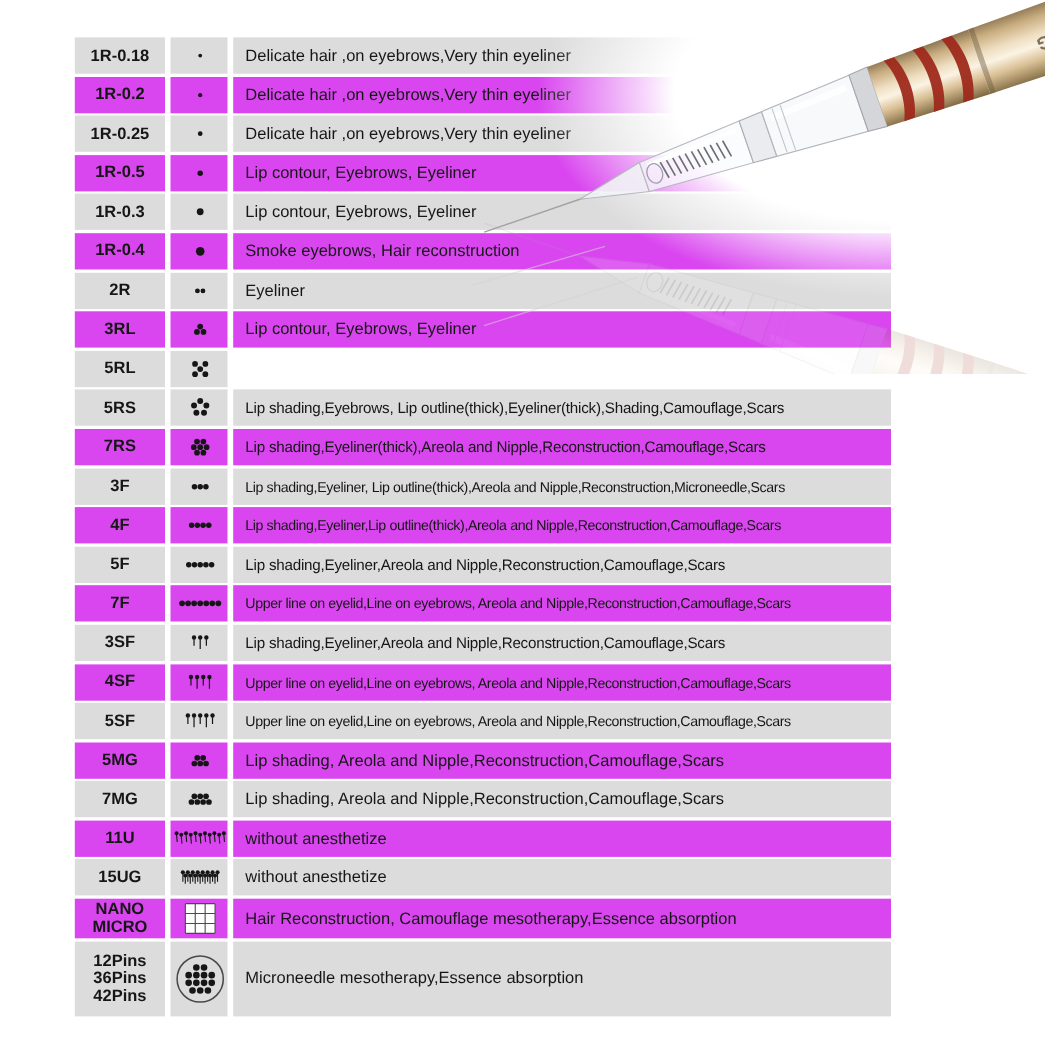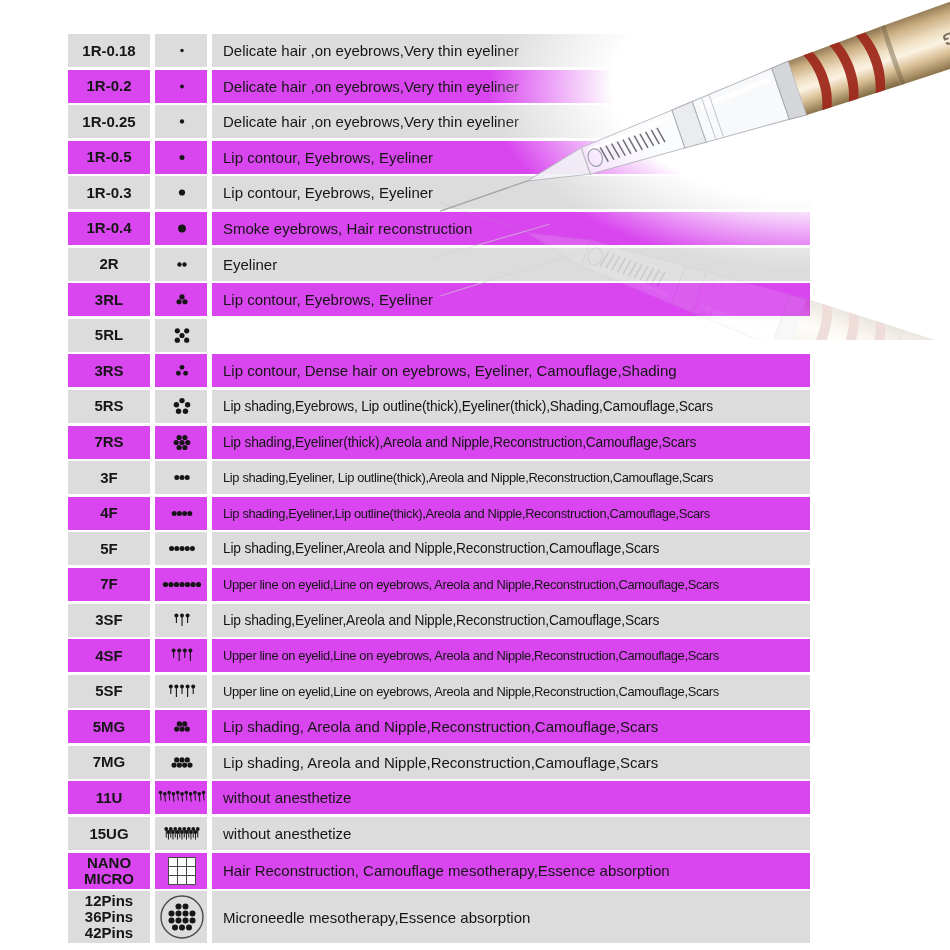--- a/index.html
+++ b/index.html
@@ -8,21 +8,21 @@
     background:#ffffff;
     font-family:"Liberation Sans", sans-serif;
     color:#161616;
   }
   .stage{position:absolute;left:0;top:0;width:950px;height:950px;}
 
   
   .ntable{position:absolute;left:68px;top:34px;width:742px;z-index:1;}
   .row{display:flex;height:33px;margin-bottom:2.6px;}
   .row.tall2{height:36px;}
-  .row.tall3{height:52px;}
+  .row.tall3{height:68px;}
   .cell{display:flex;align-items:center;}
   .c1{width:82px;justify-content:center;font-weight:bold;font-size:15px;
       text-align:center;line-height:16px;flex-direction:column;}
   .c2{width:52px;justify-content:center;}
   .cgap{width:5px;background:#ffffff;}
   .c3{flex:1;padding-left:11px;font-size:15px;white-space:nowrap;overflow:hidden;}
   .c3.mid{font-size:13.8px;letter-spacing:-0.2px;}
   .c3.long{font-size:12.9px;letter-spacing:-0.35px;}
   .shade-dark{background:#dcdcdc;}
   .shade-light{background:#d946ef;}
@@ -156,35 +156,20 @@
             <circle cx="27" cy="16.5" r="2.6" fill="#161616"></circle>
             <circle cx="22.3" cy="11.8" r="2.6" fill="#161616"></circle>
             <circle cx="31.7" cy="11.8" r="2.6" fill="#161616"></circle>
             <circle cx="22.3" cy="21.2" r="2.6" fill="#161616"></circle>
             <circle cx="31.7" cy="21.2" r="2.6" fill="#161616"></circle>
           </svg>
         </div>
         <div class="cgap"></div>
       </div>
       <div class="row">
-        <div class="cell c1 shade-light">
-          <div>3RS</div>
-        </div>
-        <div class="cgap"></div>
-        <div class="cell c2 shade-light">
-          <svg width="52" height="33" viewBox="0 0 52 33">
-            <circle cx="27" cy="13.332" r="2.4" fill="#161616"></circle>
-            <circle cx="23.37" cy="19.272" r="2.4" fill="#161616"></circle>
-            <circle cx="30.63" cy="19.272" r="2.4" fill="#161616"></circle>
-          </svg>
-        </div>
-        <div class="cgap"></div>
-        <div class="cell c3 shade-light">Lip contour, Dense hair on eyebrows, Eyeliner, Camouflage,Shading</div>
-      </div>
-      <div class="row">
         <div class="cell c1 shade-dark">
           <div>5RS</div>
         </div>
         <div class="cgap"></div>
         <div class="cell c2 shade-dark">
           <svg width="52" height="33" viewBox="0 0 52 33">
             <circle cx="27" cy="10.6" r="2.7" fill="#161616"></circle>
             <circle cx="32.611233446141405" cy="14.67679973318781" r="2.7" fill="#161616"></circle>
             <circle cx="30.467932988525593" cy="21.27320026681219" r="2.7" fill="#161616"></circle>
             <circle cx="23.53206701147441" cy="21.27320026681219" r="2.7" fill="#161616"></circle>
@@ -219,21 +204,21 @@
         </div>
         <div class="cgap"></div>
         <div class="cell c2 shade-dark">
           <svg width="52" height="33" viewBox="0 0 52 33">
             <circle cx="21.8" cy="16.5" r="2.5" fill="#161616"></circle>
             <circle cx="27" cy="16.5" r="2.5" fill="#161616"></circle>
             <circle cx="32.2" cy="16.5" r="2.5" fill="#161616"></circle>
           </svg>
         </div>
         <div class="cgap"></div>
-        <div class="cell c3 shade-dark long">Lip shading,Eyeliner, Lip outline(thick),Areola and Nipple,Reconstruction,Camouflage,Scars</div>
+        <div class="cell c3 shade-dark long">Lip shading,Eyeliner, Lip outline(thick),Areola and Nipple,Reconstruction,Microneedle,Scars</div>
       </div>
       <div class="row">
         <div class="cell c1 shade-light">
           <div>4F</div>
         </div>
         <div class="cgap"></div>
         <div class="cell c2 shade-light">
           <svg width="52" height="33" viewBox="0 0 52 33">
             <circle cx="19.2" cy="16.5" r="2.5" fill="#161616"></circle>
             <circle cx="24.4" cy="16.5" r="2.5" fill="#161616"></circle>

